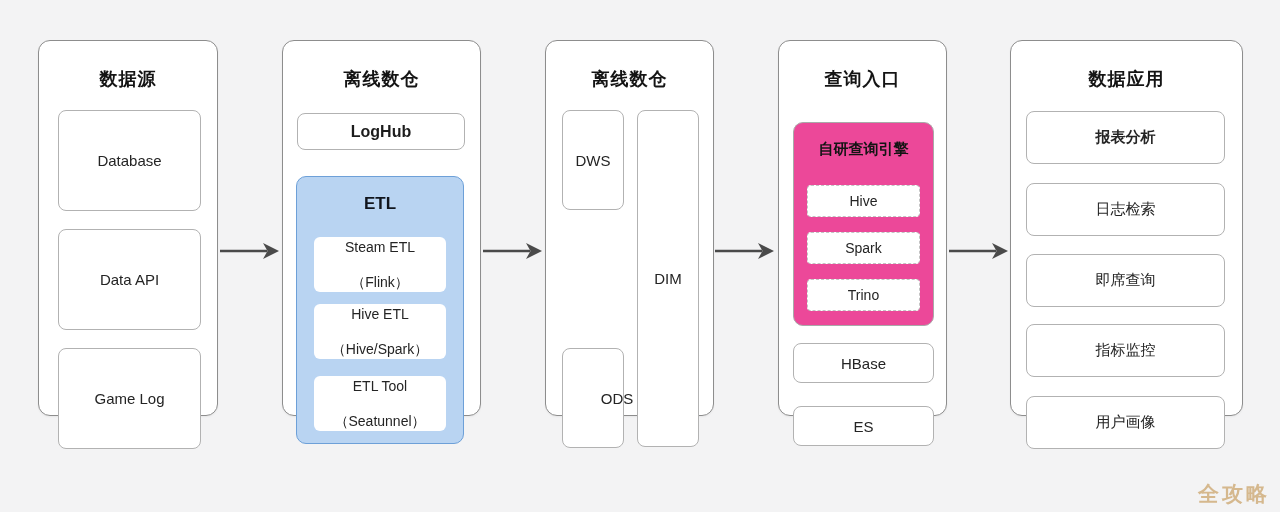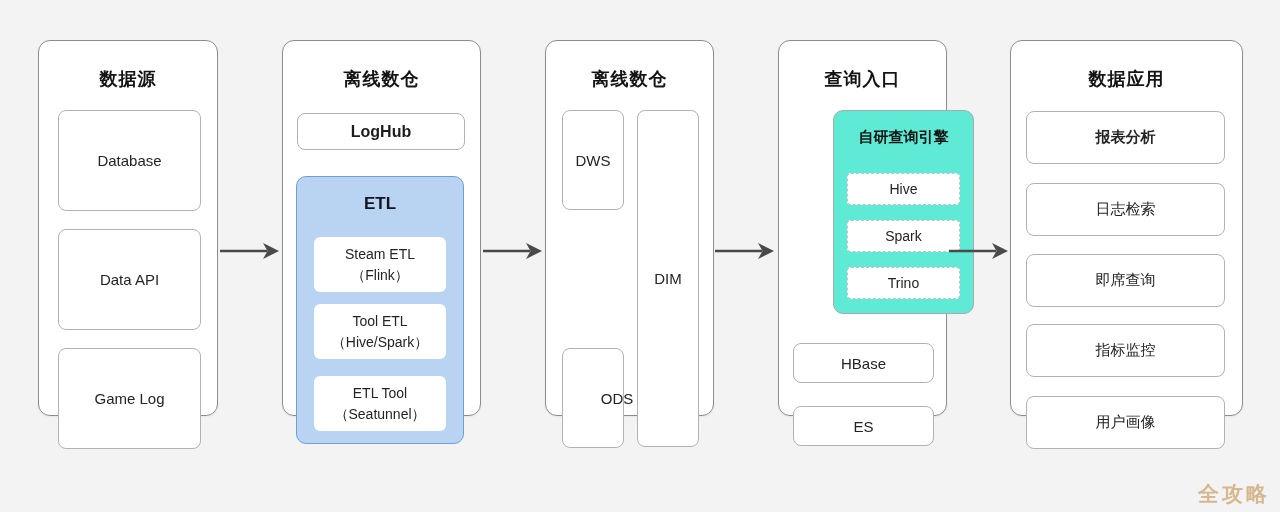--- a/index.html
+++ b/index.html
@@ -72,38 +72,38 @@
     border-radius: 10px;
   }
   .etl-title {
     margin-top: 17px; text-align: center;
     font-size: 17px; font-weight: bold; color: #10141c;
   }
   .etl-item {
     position: absolute; left: 17px; right: 17px; height: 55px;
     background: #ffffff; border-radius: 6px;
     display: flex; flex-direction: column;
-    align-items: center; justify-content: center;
+    align-items: center; justify-content: space-between;
     font-size: 14px; color: #242424; line-height: 1.45;
   }
   .etl-i0 { top: 60px; }
   .etl-i1 { top: 127px; }
   .etl-i2 { top: 199px; }
 
   
   .p3 .layer { left: 16px; width: 62px; height: 100px; }
   .p3 .l0 { top: 69px; }
   .p3 .l1 { top: 188px; }
   .p3 .l2 { top: 307px; padding-left: 48px; }
   .p3 .dim { left: 91px; width: 62px; top: 69px; height: 337px; }
 
   
   .engine-container {
-    position: absolute; left: 14px; width: 141px; top: 69px; height: 204px;
-    border: 1px solid #a9a9a9; border-radius: 10px; background: #5eead4; margin-left: 40px;
+    position: absolute; left: 14px; width: 141px; top: 81px; height: 204px;
+    border: 1px solid #a9a9a9; border-radius: 10px; background: #ec4899;
   }
   .engine-title {
     margin-top: 17px; text-align: center;
     font-size: 15px; font-weight: bold; color: #141414;
   }
   .engine-item {
     position: absolute; left: 13px; right: 13px; height: 32px;
     border: 1.5px dashed #c3c3c3; border-radius: 4px;
     display: flex; align-items: center; justify-content: center;
     font-size: 14px; color: #242424; background: #fff;
@@ -157,21 +157,21 @@
   <section class="panel p2">
     <h2 class="panel-title">离线数仓</h2>
     <div class="loghub">LogHub</div>
     <div class="etl-container">
       <div class="etl-title">ETL</div>
       <div class="etl-item etl-i0">
         <span>Steam ETL</span>
         <span>（Flink）</span>
       </div>
       <div class="etl-item etl-i1">
-        <span>Tool ETL</span>
+        <span>Hive ETL</span>
         <span>（Hive/Spark）</span>
       </div>
       <div class="etl-item etl-i2">
         <span>ETL Tool</span>
         <span>（Seatunnel）</span>
       </div>
     </div>
   </section>
 
   <svg class="arrow ar1" viewBox="0 0 60 18">

